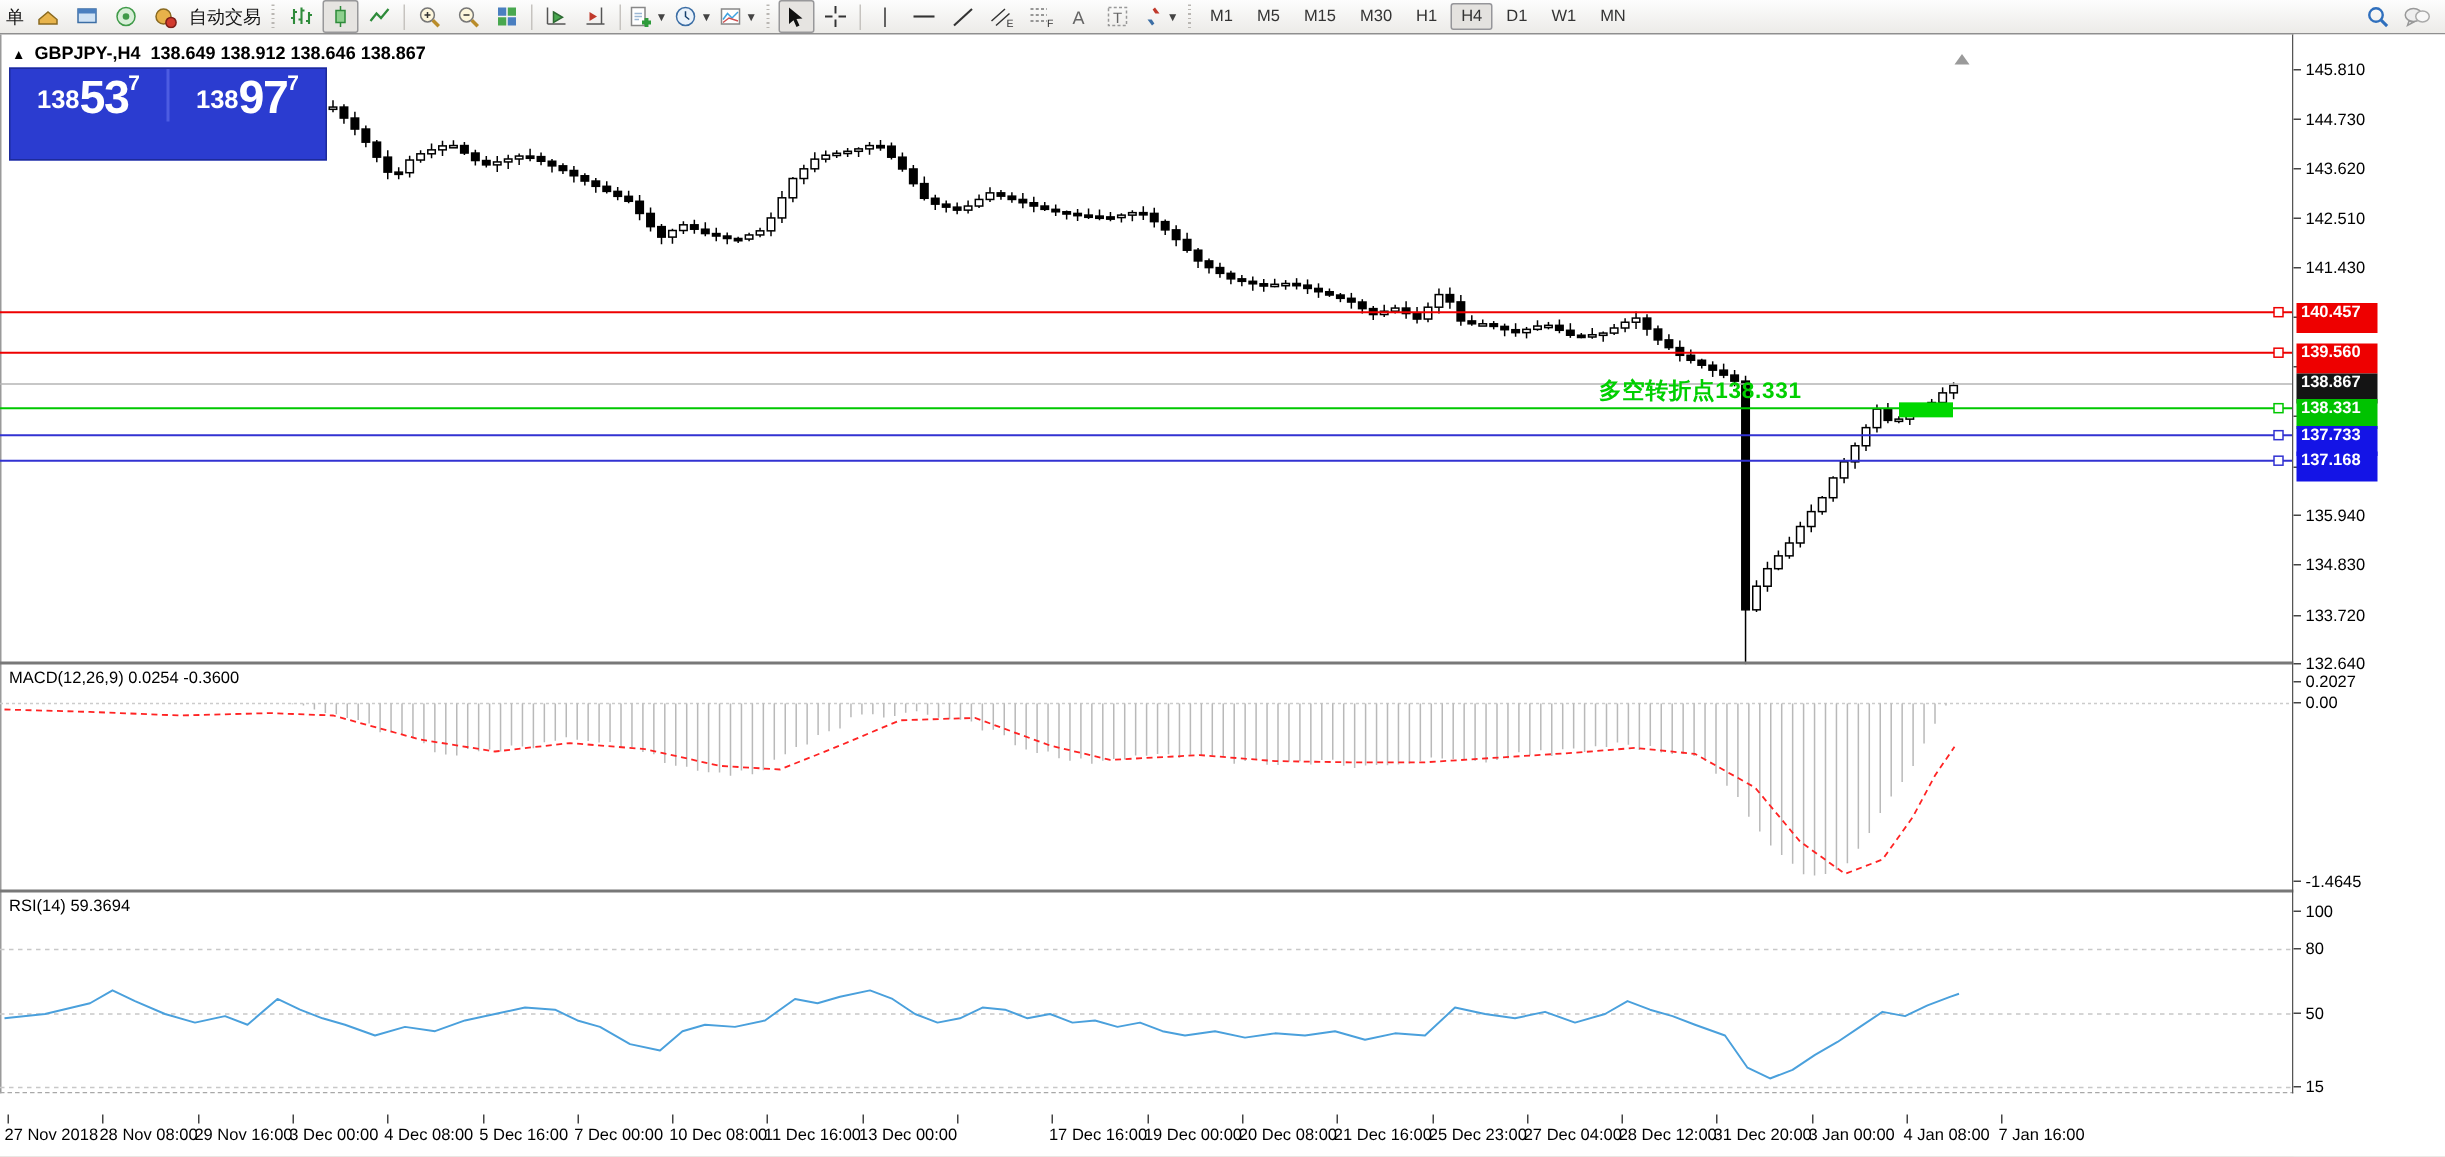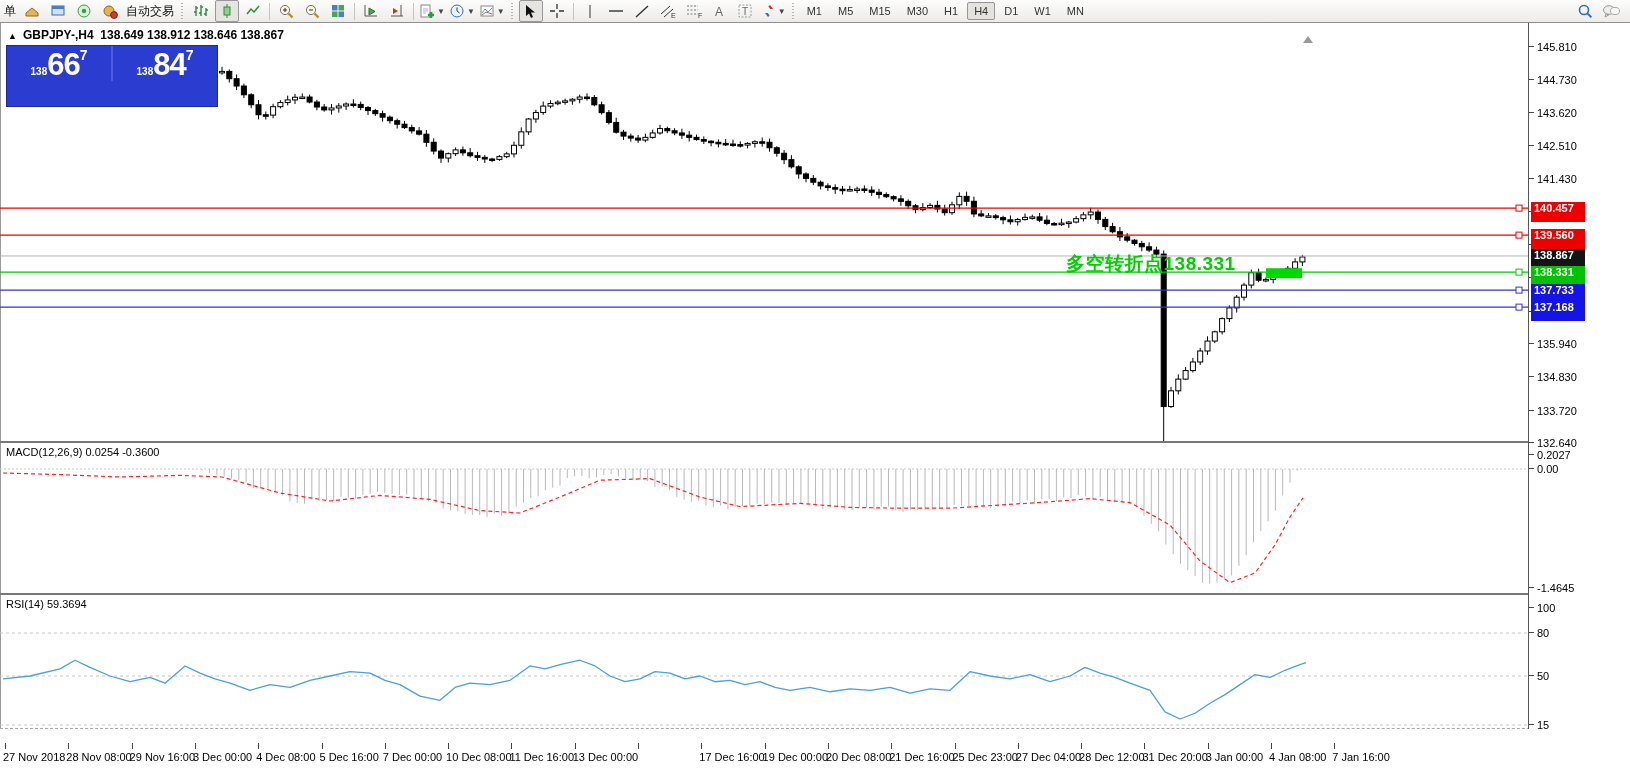--- a/index.html
+++ b/index.html
@@ -48,25 +48,25 @@
   .tp-btn{flex:0 0 62px;display:flex;align-items:center;justify-content:center;
           font-size:13px;font-weight:bold;color:#fff;background:linear-gradient(#3c4fe0,#2232bd);}
   .tp-spin{flex:1;display:flex;background:#fff;border:1px solid #8a8a8a;box-sizing:border-box;margin:1px;}
   .tp-arrow{flex:0 0 16px;display:flex;align-items:center;justify-content:center;
             font-size:7px;color:#333;background:#f2f1ef;border:1px solid #bbb;box-sizing:border-box;}
   .tp-vol{flex:1;display:flex;align-items:center;justify-content:flex-end;padding-right:6px;
           font-size:13px;color:#000;background:#fff;}
   #tp-row2{display:flex;height:35px;}
   .tp-quote{flex:1;display:flex;align-items:flex-end;justify-content:center;padding-bottom:1px;}
   .tp-quote.left{border-right:2px solid #4d5ce2;}
-  .q-small{font-size:10px;font-weight:bold;margin-bottom:3px;}
+  .q-small{font-size:17px;font-weight:bold;margin-bottom:3px;}
   .q-big{font-size:31px;font-weight:bold;line-height:30px;letter-spacing:-1px;}
   .q-sup{font-size:14px;font-weight:bold;align-self:flex-start;margin-top:1px;}
   
-  #annotation{position:absolute;left:1066px;top:251px;font-size:19px;font-weight:bold;
+  #annotation{position:absolute;left:1066px;top:251px;font-size:15px;font-weight:bold;
               color:#00cf00;white-space:nowrap;letter-spacing:0.5px;}
   #shift-marker{position:absolute;left:1303px;top:36px;width:0;height:0;
                 border-left:5px solid transparent;border-right:5px solid transparent;
                 border-bottom:7px solid #9a9a9a;}
   .icon-svg{display:block;}
 </style>
 </head>
 <body>
 <div id="app">
 
@@ -821,26 +821,26 @@
 <div id="chart-title">
   <span class="collapse">▲</span><span>GBPJPY-,H4</span>&nbsp;&nbsp;<span>138.649 138.912 138.646 138.867</span>
 </div>
 <div class="ind-label" style="top:446px;">MACD(12,26,9) 0.0254 -0.3600</div>
 <div class="ind-label" style="top:598px;">RSI(14) 59.3694</div>
 
 <div id="trade-panel">
   <div id="tp-row2">
     <div class="tp-quote left">
       <span class="q-small">138</span>
-      <span class="q-big">66</span>
+      <span class="q-big">53</span>
       <span class="q-sup">7</span>
     </div>
     <div class="tp-quote">
       <span class="q-small">138</span>
-      <span class="q-big">84</span>
+      <span class="q-big">97</span>
       <span class="q-sup">7</span>
     </div>
   </div>
 </div>
 
 <div id="annotation">多空转折点138.331</div>
 <div id="shift-marker"></div>
 
 </div>
 

